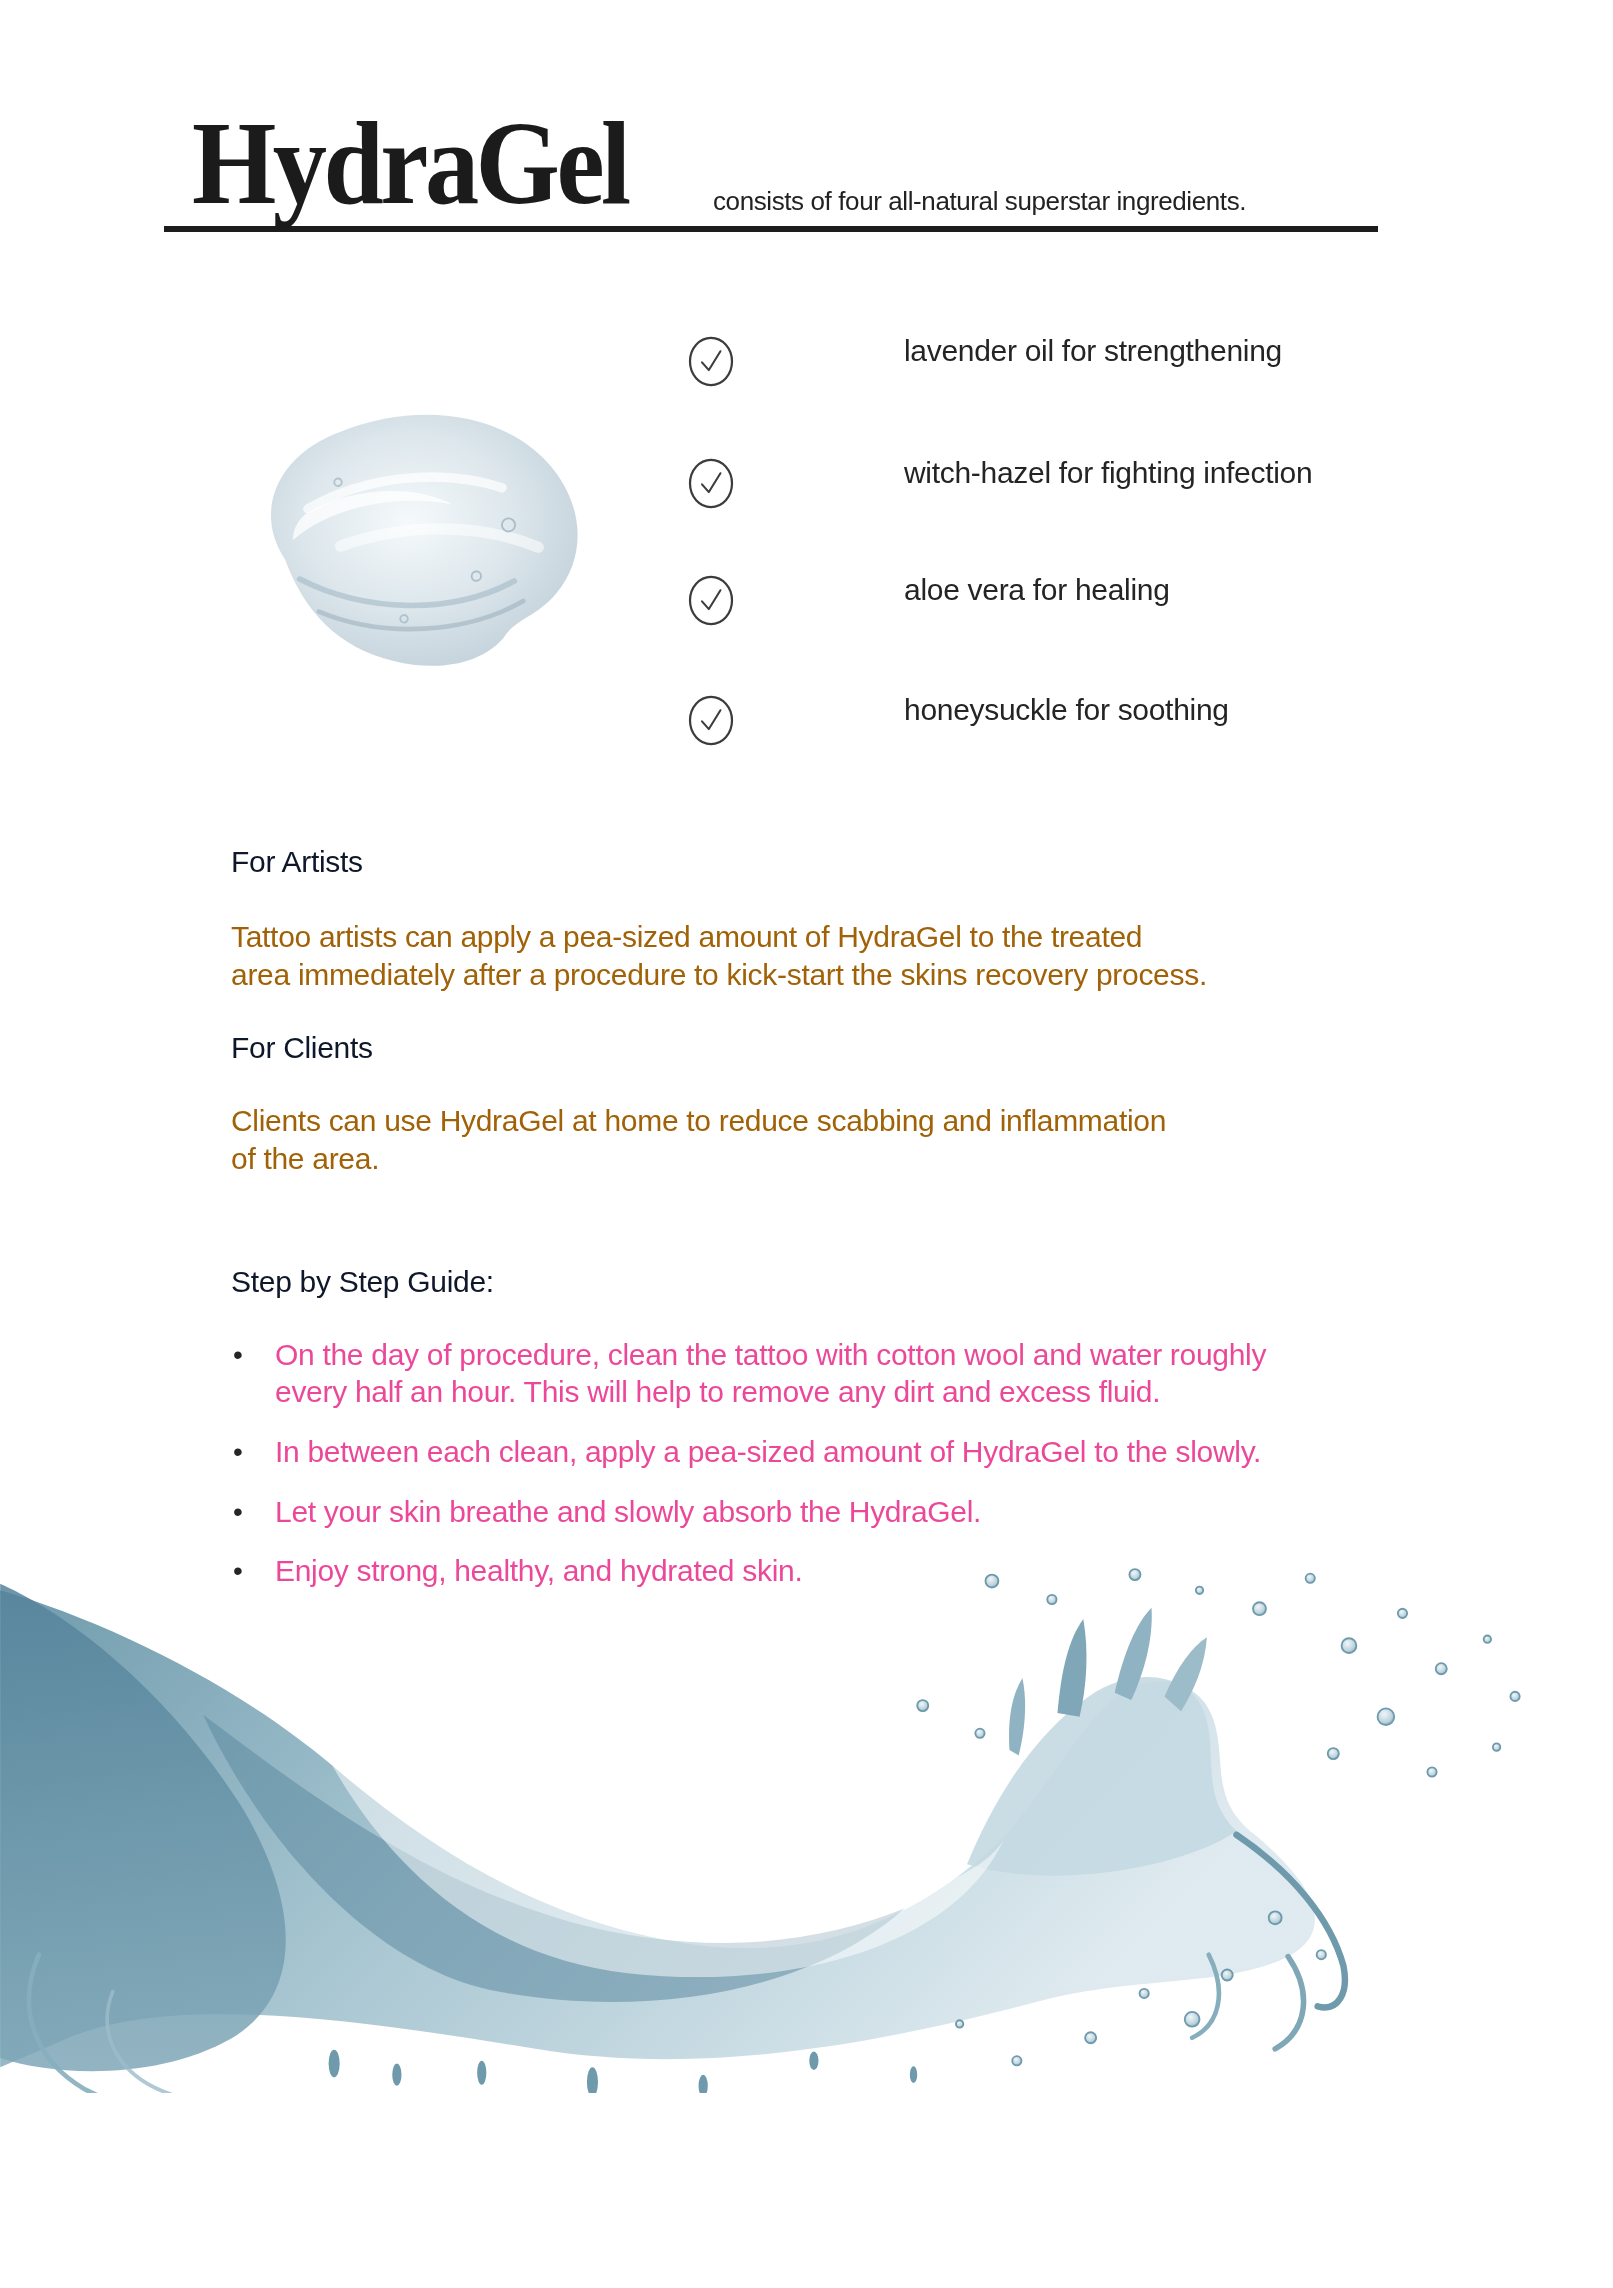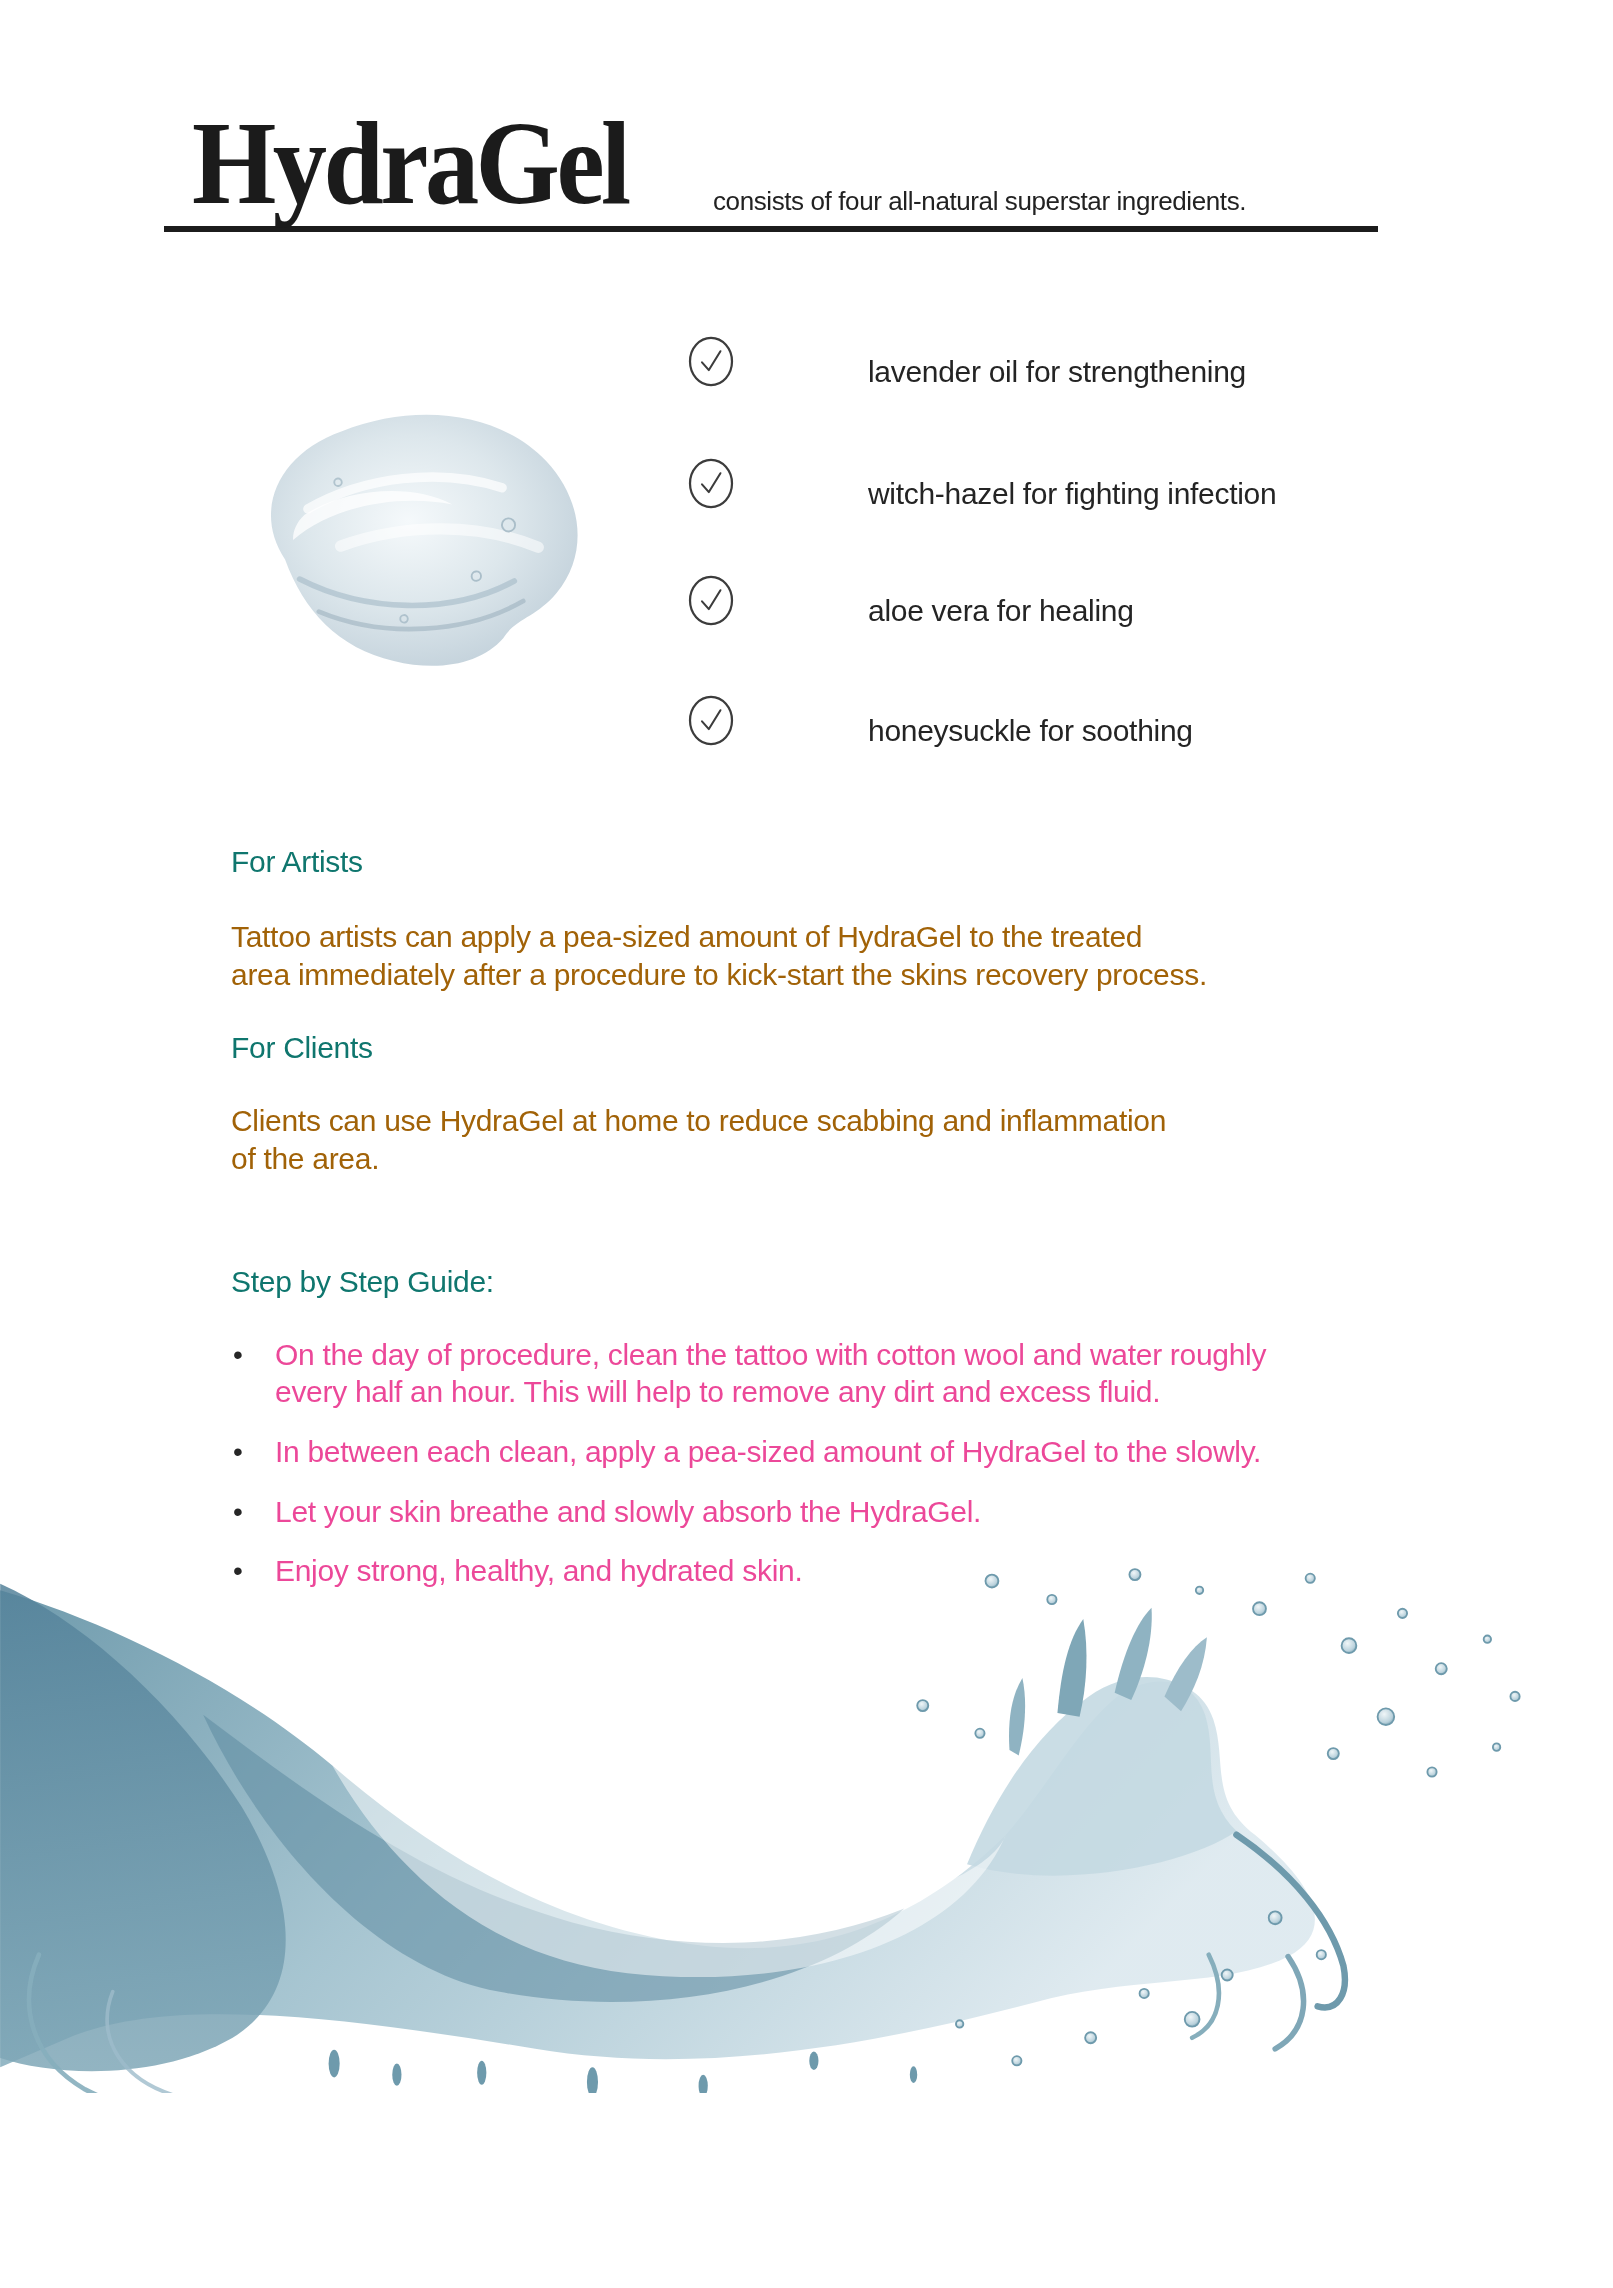--- a/index.html
+++ b/index.html
@@ -32,32 +32,32 @@
   }
   .title-rule {
     position:absolute; left:164px; top:226px;
     width:1214px; height:5.5px;
     background:#1c1c1c;
     z-index:2;
   }
   
   .gel { position:absolute; left:227px; top:391px; width:367px; height:291px; transform:rotate(-4deg); }
   
-  .ing-row { position:absolute; left:687px; height:55px; display:flex; align-items:flex-end; }
+  .ing-row { position:absolute; left:687px; height:55px; display:flex; align-items:flex-start;gap:36px; }
   .ing-check { width:48px; height:55px; flex:0 0 48px; }
   .ing-label {
     margin-left:133px;
     font-size:30px; letter-spacing:-0.3px;
     color:#242424; white-space:nowrap;
   }
   
   .h-small {
     position:absolute; left:231px;
     font-size:30px; letter-spacing:-0.3px; line-height:37px;
-    color:#0f766e; white-space:nowrap;
+    color:#0f172a; white-space:nowrap;
   }
   .para { position:absolute; left:231px; font-size:30px; letter-spacing:-0.3px; line-height:38px; color:#a16207; }
   .para span { display:block; white-space:nowrap; }
   .step {
     position:absolute; left:233px; padding-left:42px;
     font-size:30px; letter-spacing:-0.3px; line-height:37px;
     color:#ec4899;
   }
   .step::before {
     content:"•";

